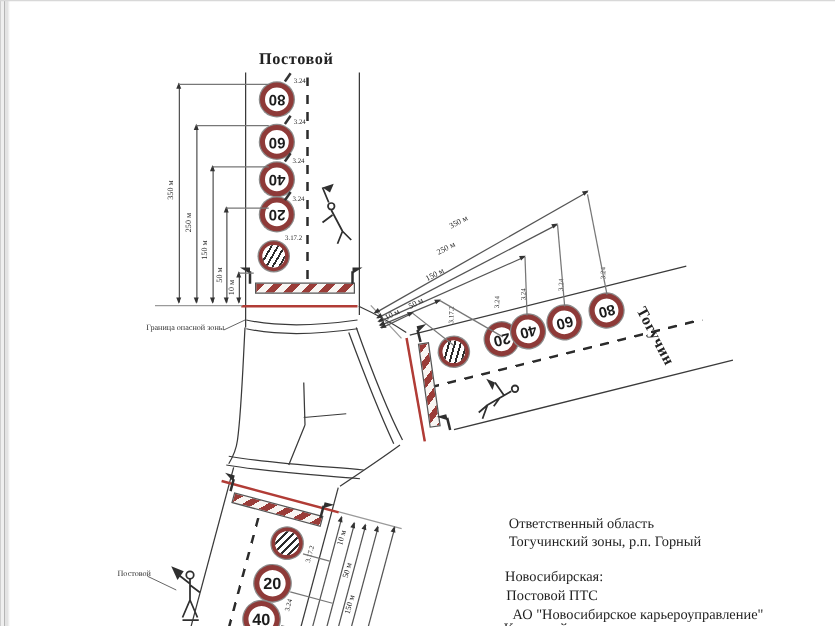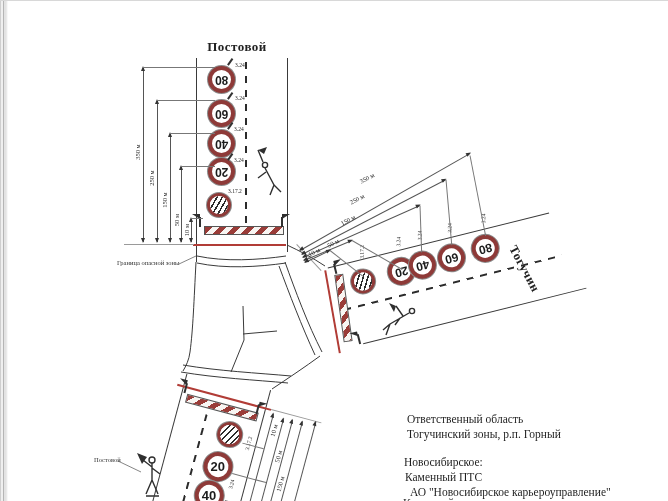--- a/index.html
+++ b/index.html
@@ -238,16 +238,16 @@
   <div class="dimlab" style="left:99px;top:38px;transform:translate(-50%,-50%) rotate(-90deg)">10 м</div>
   <div class="dimlab" style="left:110px;top:62px;transform:translate(-50%,-50%) rotate(-90deg)">50 м</div>
   <div class="dimlab" style="left:119px;top:88px;transform:translate(-50%,-50%) rotate(-90deg)">150 м</div>
 
 </div>
 
 <div class="note" style="left:94px;top:456px">Постовой</div>
 
 <div class="info" style="left:407px;top:413px">Ответственный область</div>
 <div class="info" style="left:407px;top:428px">Тогучинский зоны, р.п. Горный</div>
-<div class="info" style="left:404px;top:456px">Новосибирское:</div>
-<div class="info" style="left:405px;top:471px">Каменный ПТС</div>
+<div class="info" style="left:404px;top:456px">Новосибирская:</div>
+<div class="info" style="left:405px;top:471px">Постовой ПТС</div>
 <div class="info" style="left:410px;top:486px">АО "Новосибирское карьероуправление"</div>
 <div class="info" style="left:403px;top:497px">Каменный карьер</div>
 
 </body></html>

